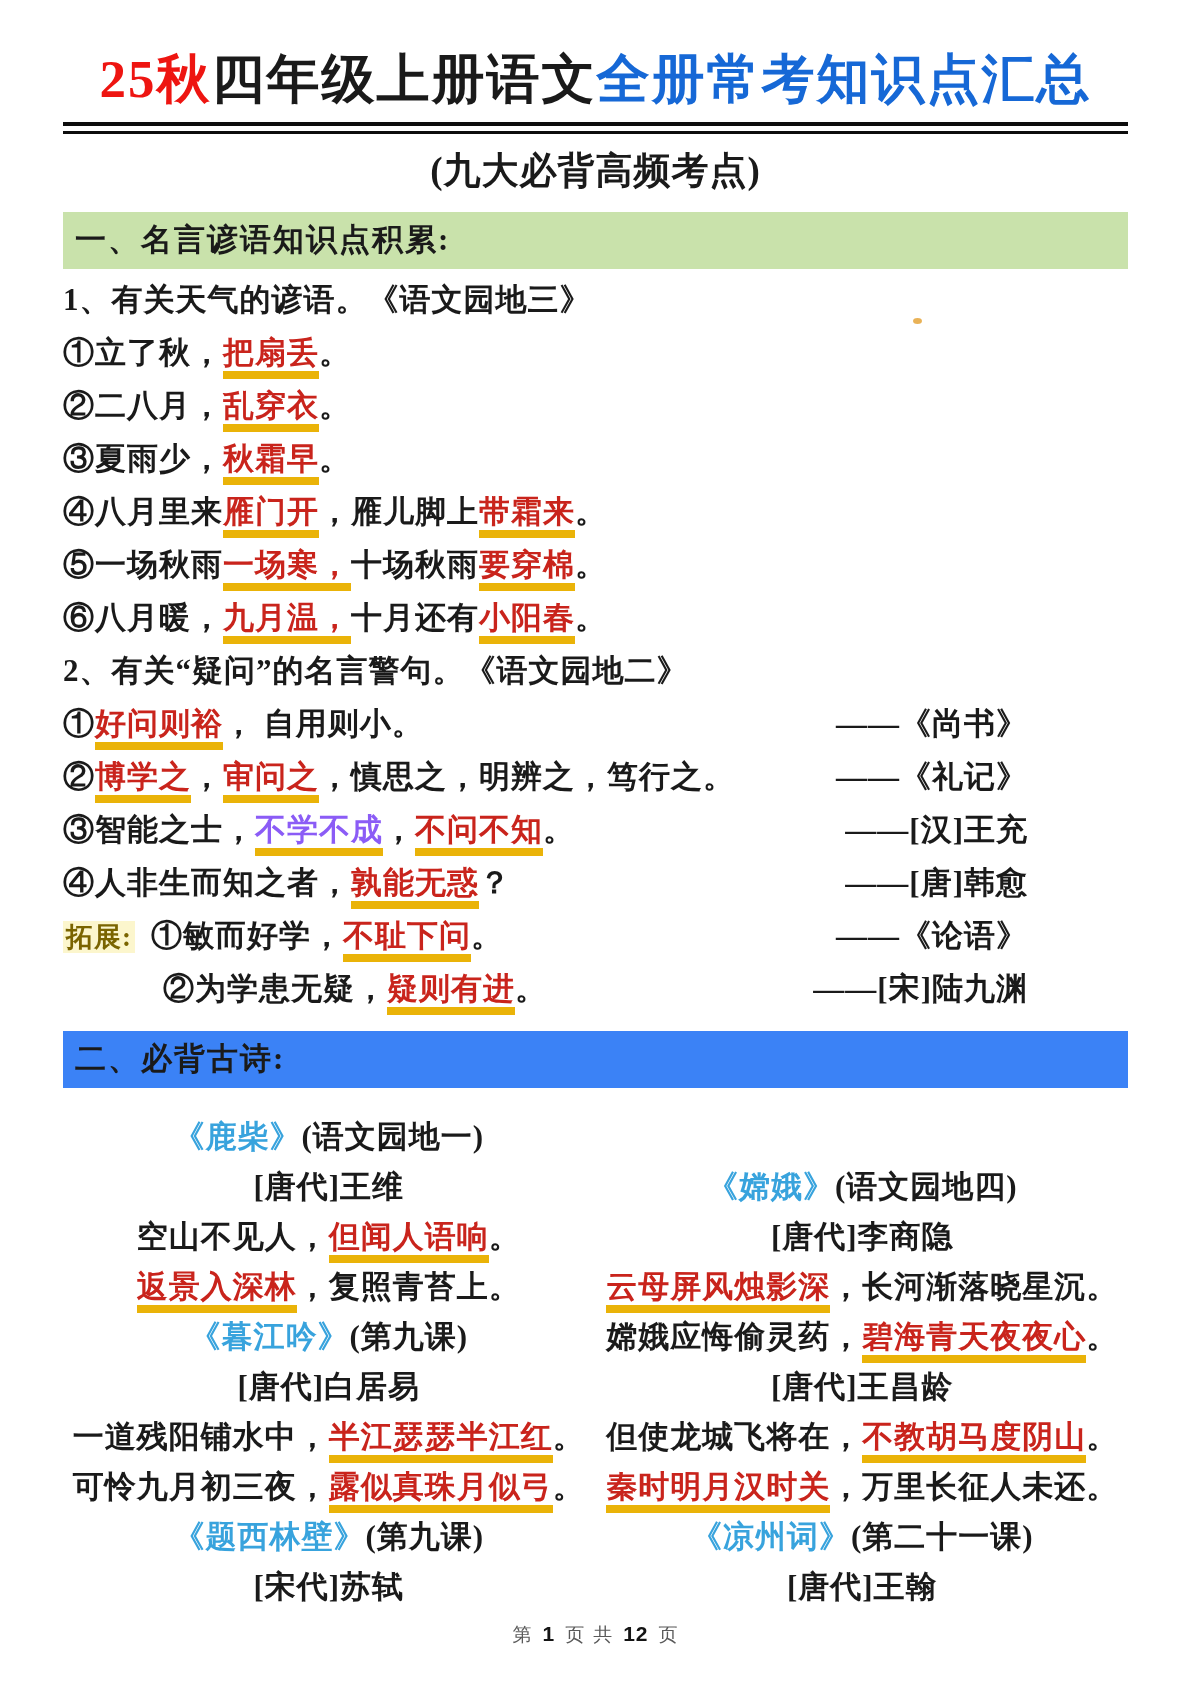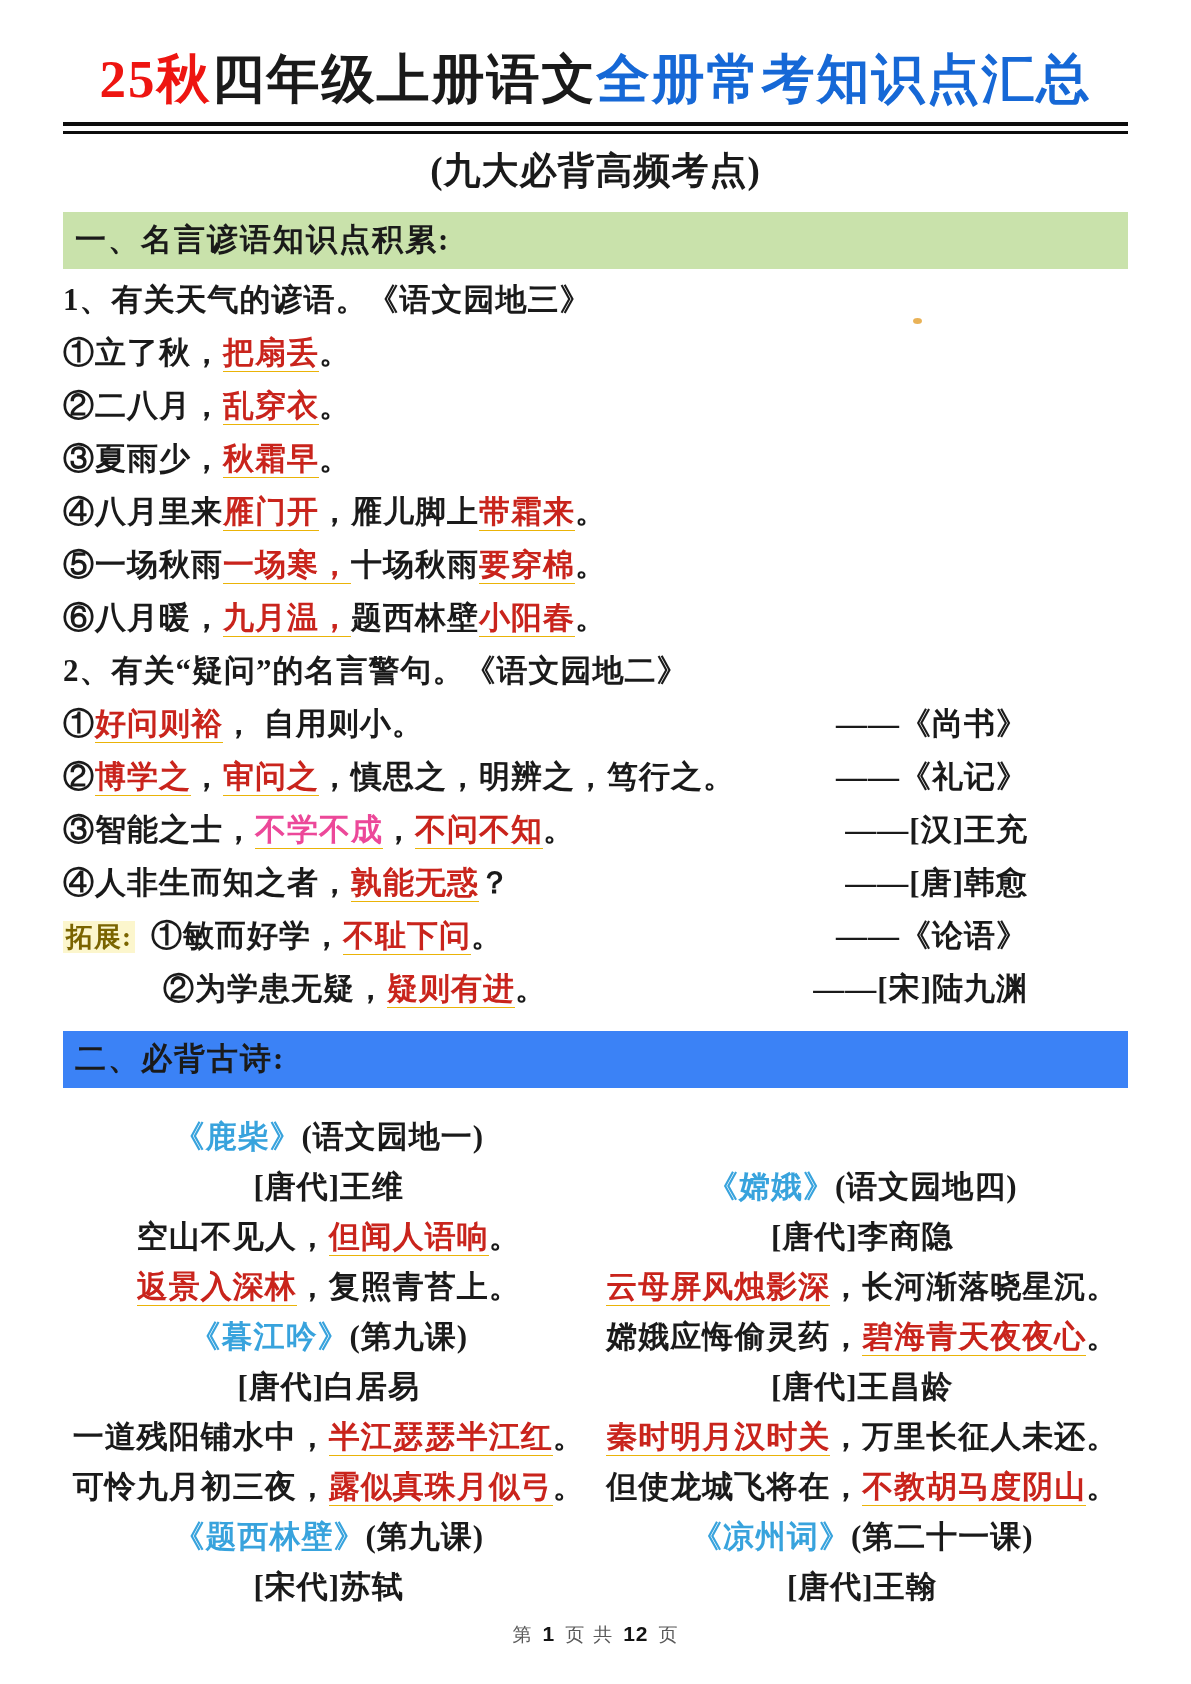--- a/index.html
+++ b/index.html
@@ -56,21 +56,21 @@
   }
   .line.indent .line-text{padding-left:100px;}
   .line-text{letter-spacing:1px;}
   .attr{
     padding-right:100px;
     letter-spacing:1px;
     font-weight:bold;
   }
   .seg{color:#1a1a1a;}
   .red-u{
-    border-bottom:1px solid #eab308;
+    border-bottom:8px solid #eab308;
     padding-bottom:1px;
   }
   .label{
     font-size:27px;
     padding:1px 3px;
     margin-right:16px;
     font-weight:bold;
   }
   .poem-grid{
     display:flex;
@@ -147,35 +147,35 @@
       <div class="line">
         <div class="line-text"><span class="seg">③夏雨少，</span><span class="seg red-u" style="color: rgb(201, 36, 28);">秋霜早</span><span class="seg">。</span></div>
       </div>
       <div class="line">
         <div class="line-text"><span class="seg">④八月里来</span><span class="seg red-u" style="color: rgb(201, 36, 28);">雁门开</span><span class="seg">，雁儿脚上</span><span class="seg red-u" style="color: rgb(201, 36, 28);">带霜来</span><span class="seg">。</span></div>
       </div>
       <div class="line">
         <div class="line-text"><span class="seg">⑤一场秋雨</span><span class="seg red-u" style="color: rgb(201, 36, 28);">一场寒，</span><span class="seg">十场秋雨</span><span class="seg red-u" style="color: rgb(201, 36, 28);">要穿棉</span><span class="seg">。</span></div>
       </div>
       <div class="line">
-        <div class="line-text"><span class="seg">⑥八月暖，</span><span class="seg red-u" style="color: rgb(201, 36, 28);">九月温，</span><span class="seg">题西林壁</span><span class="seg red-u" style="color: rgb(201, 36, 28);">小阳春</span><span class="seg">。</span></div>
+        <div class="line-text"><span class="seg">⑥八月暖，</span><span class="seg red-u" style="color: rgb(201, 36, 28);">九月温，</span><span class="seg">十月还有</span><span class="seg red-u" style="color: rgb(201, 36, 28);">小阳春</span><span class="seg">。</span></div>
       </div>
       <div class="line">
         <div class="line-text"><span class="seg">2、有关“疑问”的名言警句。《语文园地二》</span></div>
       </div>
       <div class="line">
         <div class="line-text"><span class="seg">①</span><span class="seg red-u" style="color: rgb(201, 36, 28);">好问则裕</span><span class="seg">， 自用则小。</span></div>
         <div class="attr">——《尚书》</div>
       </div>
       <div class="line">
         <div class="line-text"><span class="seg">②</span><span class="seg red-u" style="color: rgb(201, 36, 28);">博学之</span><span class="seg">，</span><span class="seg red-u" style="color: rgb(201, 36, 28);">审问之</span><span class="seg">，慎思之，明辨之，笃行之。</span></div>
         <div class="attr">——《礼记》</div>
       </div>
       <div class="line">
-        <div class="line-text"><span class="seg">③智能之士，</span><span class="seg red-u" style="color: #ec4899;">不学不成</span><span class="seg">，</span><span class="seg red-u" style="color: rgb(201, 36, 28);">不问不知</span><span class="seg">。</span></div>
+        <div class="line-text"><span class="seg">③智能之士，</span><span class="seg red-u" style="color: #8b5cf6;">不学不成</span><span class="seg">，</span><span class="seg red-u" style="color: rgb(201, 36, 28);">不问不知</span><span class="seg">。</span></div>
         <div class="attr">——[汉]王充</div>
       </div>
       <div class="line">
         <div class="line-text"><span class="seg">④人非生而知之者，</span><span class="seg red-u" style="color: rgb(201, 36, 28); text-align: center;">孰能无惑</span><span class="seg">？</span></div>
         <div class="attr">——[唐]韩愈</div>
       </div>
       <div class="line">
         <div class="line-text"><span class="label" style="color: rgb(122, 100, 0); background: rgb(252, 246, 205);">拓展:</span><span class="seg">①敏而好学，</span><span class="seg red-u" style="color: rgb(201, 36, 28);">不耻下问</span><span class="seg">。</span></div>
         <div class="attr">——《论语》</div>
       </div>
@@ -200,22 +200,22 @@
         <div class="p-line"><span style="color: rgb(56, 163, 221);">《题西林壁》</span><span>(第九课)</span></div>
         <div class="p-line">[宋代]苏轼</div>
       </div>
     <div class="col-divider"></div>
     <div class="poem-col">
         <div class="p-line"><span style="color: rgb(56, 163, 221);">《嫦娥》</span><span>(语文园地四)</span></div>
         <div class="p-line">[唐代]李商隐</div>
         <div class="p-line"><span class="seg red-u" style="color: rgb(201, 36, 28);">云母屏风烛影深</span><span class="seg">，长河渐落晓星沉。</span></div>
         <div class="p-line"><span class="seg">嫦娥应悔偷灵药，</span><span class="seg red-u" style="color: rgb(201, 36, 28);">碧海青天夜夜心</span><span class="seg">。</span></div>
         <div class="p-line">[唐代]王昌龄</div>
+        <div class="p-line"><span class="seg">但使龙城飞将在，</span><span class="seg red-u" style="color: rgb(201, 36, 28);">不教胡马度阴山</span><span class="seg">。</span></div>
         <div class="p-line"><span class="seg red-u" style="color: rgb(201, 36, 28);">秦时明月汉时关</span><span class="seg">，万里长征人未还。</span></div>
-        <div class="p-line"><span class="seg">但使龙城飞将在，</span><span class="seg red-u" style="color: rgb(201, 36, 28);">不教胡马度阴山</span><span class="seg">。</span></div>
         <div class="p-line"><span style="color: rgb(56, 163, 221);">《凉州词》</span><span>(第二十一课)</span></div>
         <div class="p-line">[唐代]王翰</div>
       </div>
   </div>
 
   <div class="footer"><span class="lbl">第</span><span class="num">1</span><span class="lbl">页</span><span class="lbl">共</span><span class="num">12</span><span class="lbl">页</span></div>
 
   <div class="artifact-dot"></div>
 
 </div>

